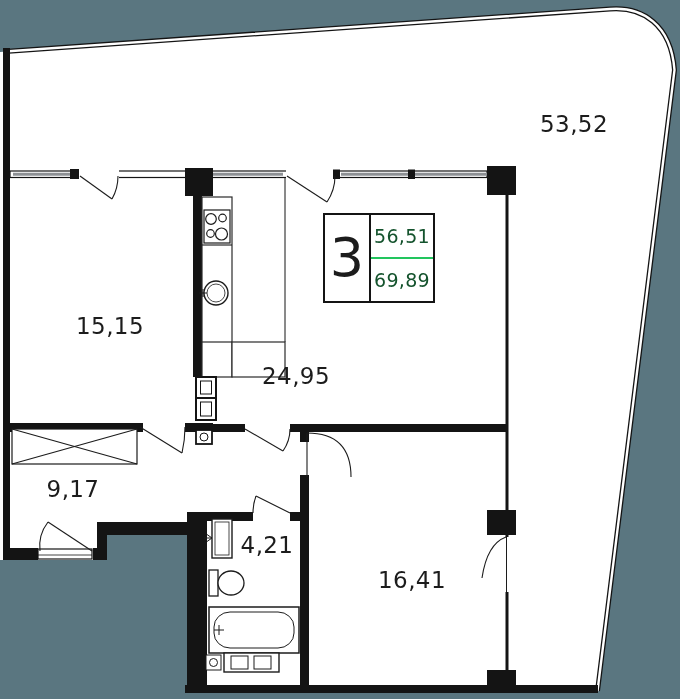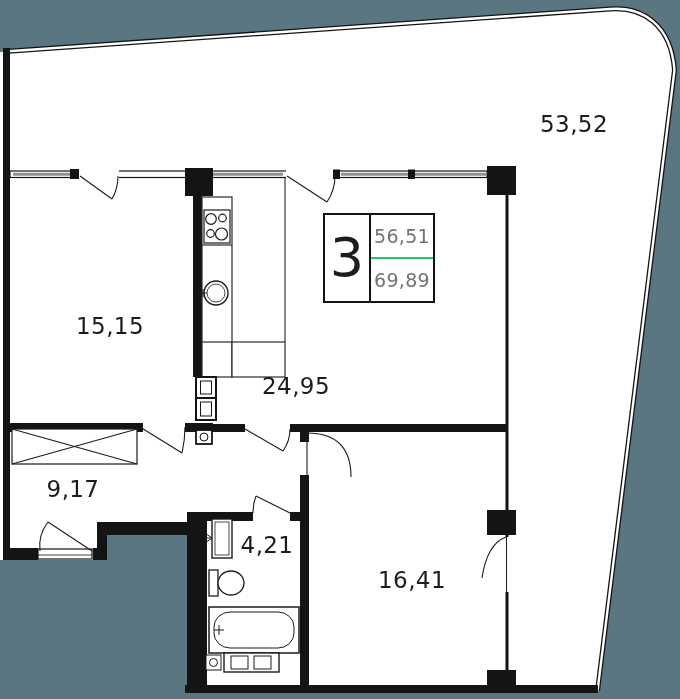--- a/index.html
+++ b/index.html
@@ -16,21 +16,21 @@
     position:absolute;left:323px;top:213px;width:112px;height:90px;
     border:2px solid #141414;background:#fff;display:flex;box-sizing:border-box;
   }
   .badge-left{
     width:44px;border-right:2px solid #141414;display:flex;align-items:center;
     justify-content:center;font-size:54px;color:#1c1c1c;line-height:1;
   }
   .badge-right{flex:1;display:flex;flex-direction:column;}
   .badge-row{
     flex:1;display:flex;align-items:center;justify-content:center;
-    font-size:19px;color:#737373;letter-spacing:.3px;
+    font-size:19px;color:#14532d;letter-spacing:.3px;
   }
   .badge-row + .badge-row{border-top:2px solid #22c55e;}
 </style>
 </head>
 <body>
 
 <div class="stage">
 
 <svg width="680" height="699" viewBox="0 0 680 699">
 
@@ -197,21 +197,21 @@
     </g>
     <g>
       <path d="M92,551 L48,522"></path>
           <path d="M48,522 Q38,535 40,551"></path>
     </g>
   </g>
 </svg>
 
 <div class="rlabel" style="left:574px;top:124px;">53,52</div>
 <div class="rlabel" style="left:110px;top:326px;">15,15</div>
-<div class="rlabel" style="left:296px;top:386px;">24,95</div>
+<div class="rlabel" style="left:296px;top:376px;">24,95</div>
 <div class="rlabel" style="left:73px;top:489px;">9,17</div>
 <div class="rlabel" style="left:267px;top:545px;text-align:right;">4,21</div>
 <div class="rlabel" style="left:412px;top:580px;">16,41</div>
 
 <div class="badge">
   <div class="badge-left">3</div>
   <div class="badge-right">
     <div class="badge-row">56,51</div>
     <div class="badge-row">69,89</div>
   </div>

